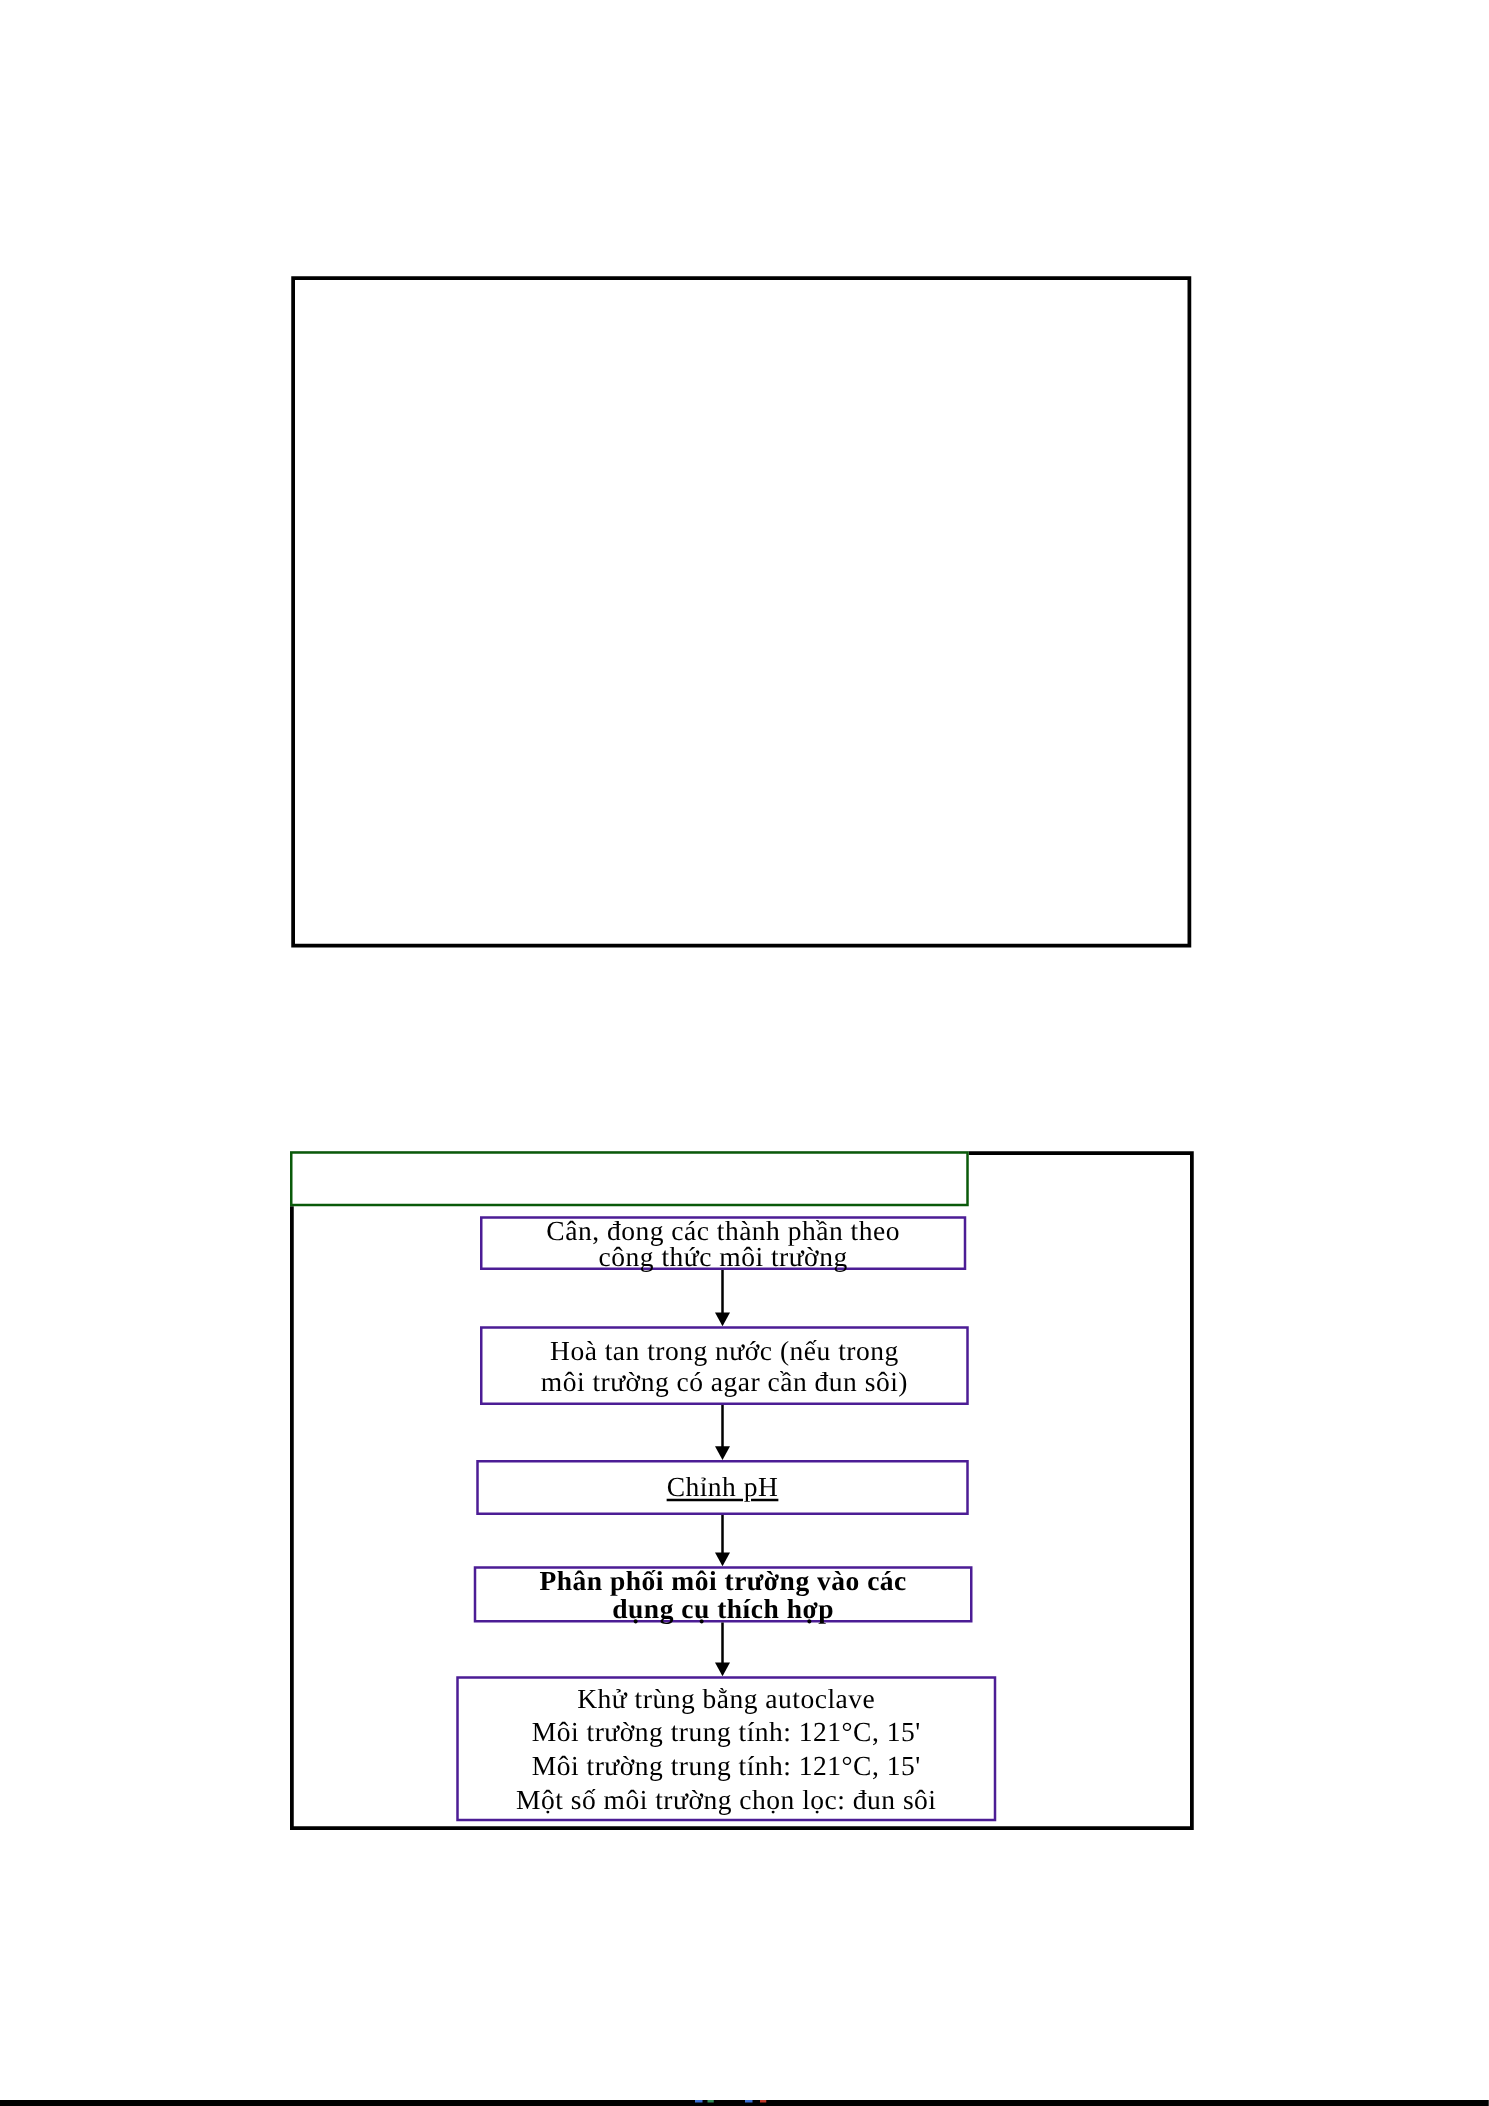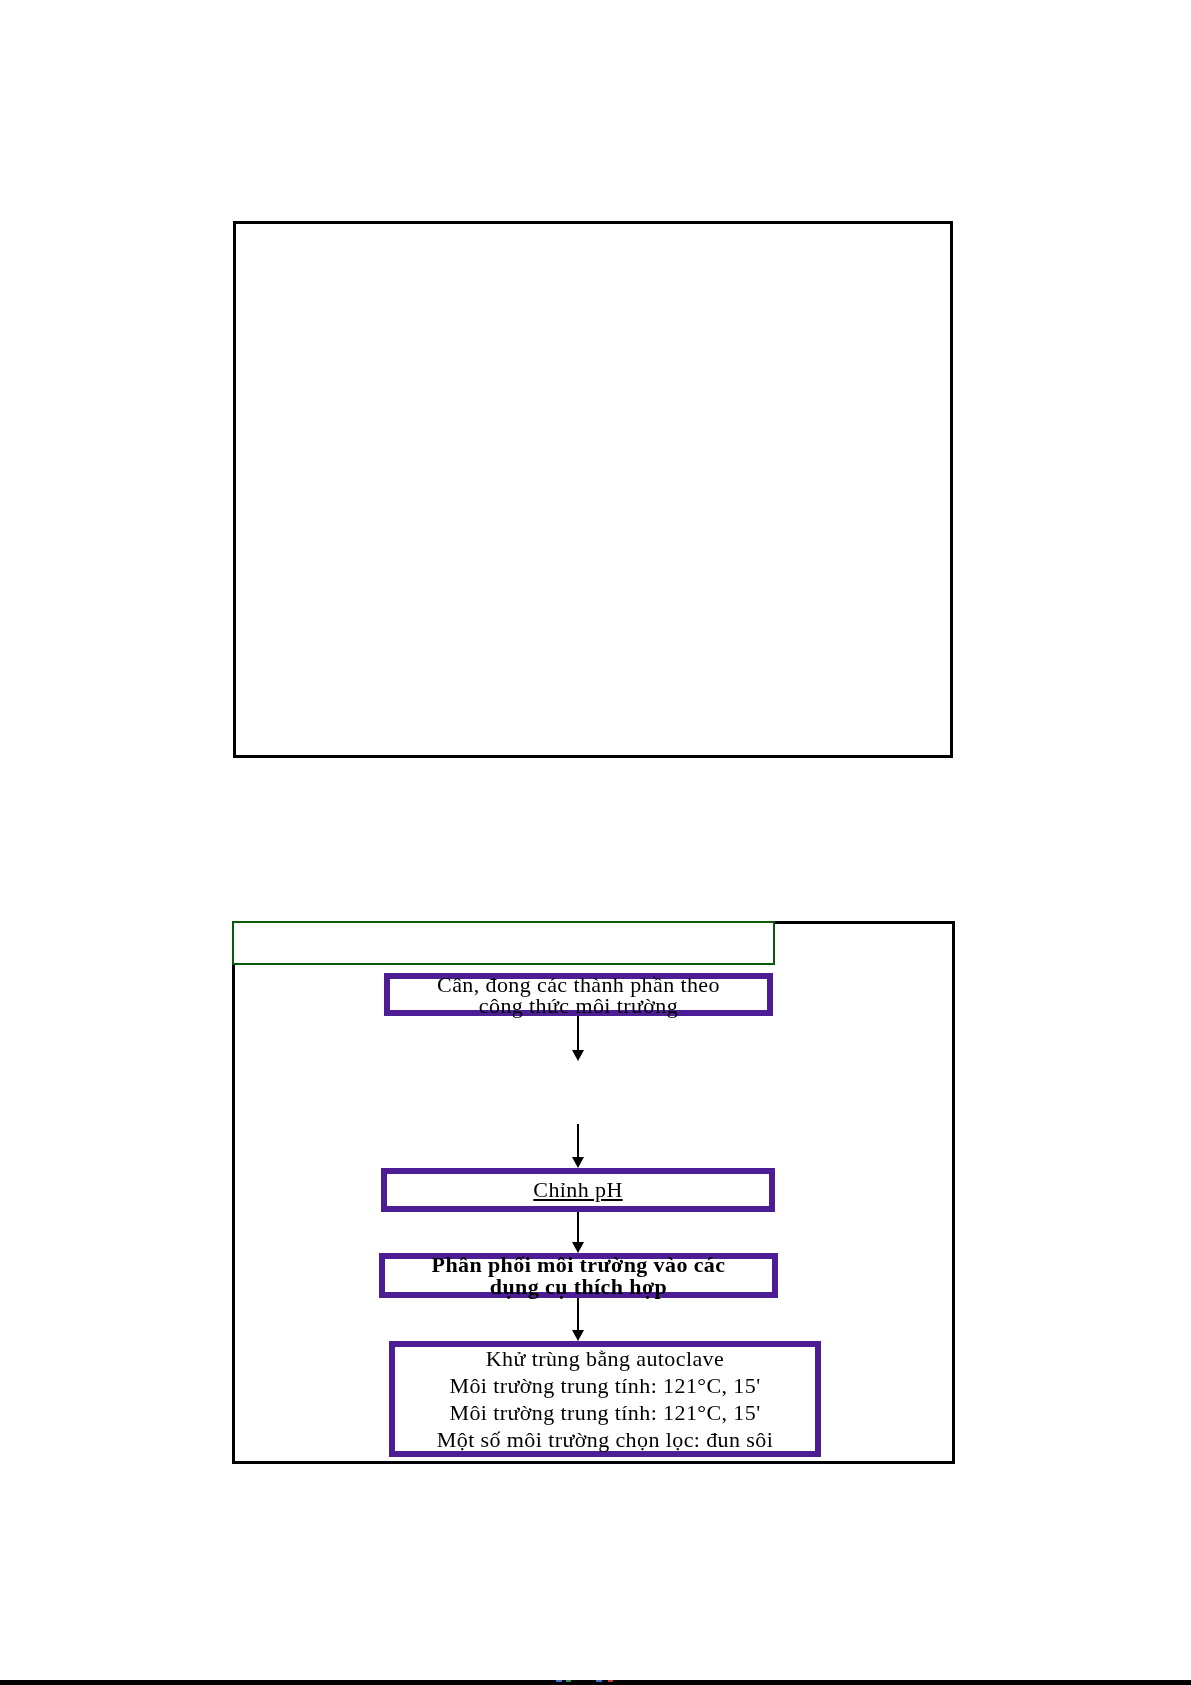--- a/index.html
+++ b/index.html
@@ -39,36 +39,36 @@
     left: -3px; top: -3px;
     width: 543px; height: 44px;
     border: 2px solid #0a5a0a;
     background: #ffffff;
   }
 
   
   .flow-step {
     position: absolute;
     box-sizing: border-box;
-    border: 6px solid #4c1d95;
+    border: 2px solid #4c1d95;
     background: #ffffff;
     display: flex;
     align-items: center;
     justify-content: center;
     text-align: center;
     font-size: 22px;
     line-height: 22px;
     letter-spacing: 0.4px;
     white-space: pre-line;
   }
   .flow-step.step1 { left: 149px; top: 49px;  width: 389px; height: 43px; line-height: 21px; }
   .flow-step.step2 { left: 149px; top: 137px; width: 391px; height: 63px; line-height: 25px; }
   .flow-step.step3 { left: 146px; top: 244px; width: 394px; height: 44px; text-decoration: underline; }
   .flow-step.step4 { left: 144px; top: 329px; width: 399px; height: 45px; font-weight: bold; }
-  .flow-step.step5 { left: 130px; top: 417px; width: 432px; height: 116px; line-height: 27px; margin-left: 24px; }
+  .flow-step.step5 { left: 130px; top: 417px; width: 432px; height: 116px; line-height: 27px; }
 
   
   .flow-arrow {
     position: absolute;
     left: 337px;
     width: 12px;
   }
   .flow-arrow::before {
     content: "";
     position: absolute;
@@ -107,20 +107,22 @@
 
 <div class="slide-frame slide2">
 
   <div class="title-placeholder"></div>
 
   <div class="flow-step step1">Cân, đong các thành phần theo
 công thức môi trường</div>
 
   <div class="flow-arrow a1"></div>
 
+  <div class="flow-step step2">Hoà tan trong nước (nếu trong
+môi trường có agar cần đun sôi)</div>
 
   <div class="flow-arrow a2"></div>
 
   <div class="flow-step step3">Chỉnh pH</div>
 
   <div class="flow-arrow a3"></div>
 
   <div class="flow-step step4">Phân phối môi trường vào các
 dụng cụ thích hợp</div>
 

